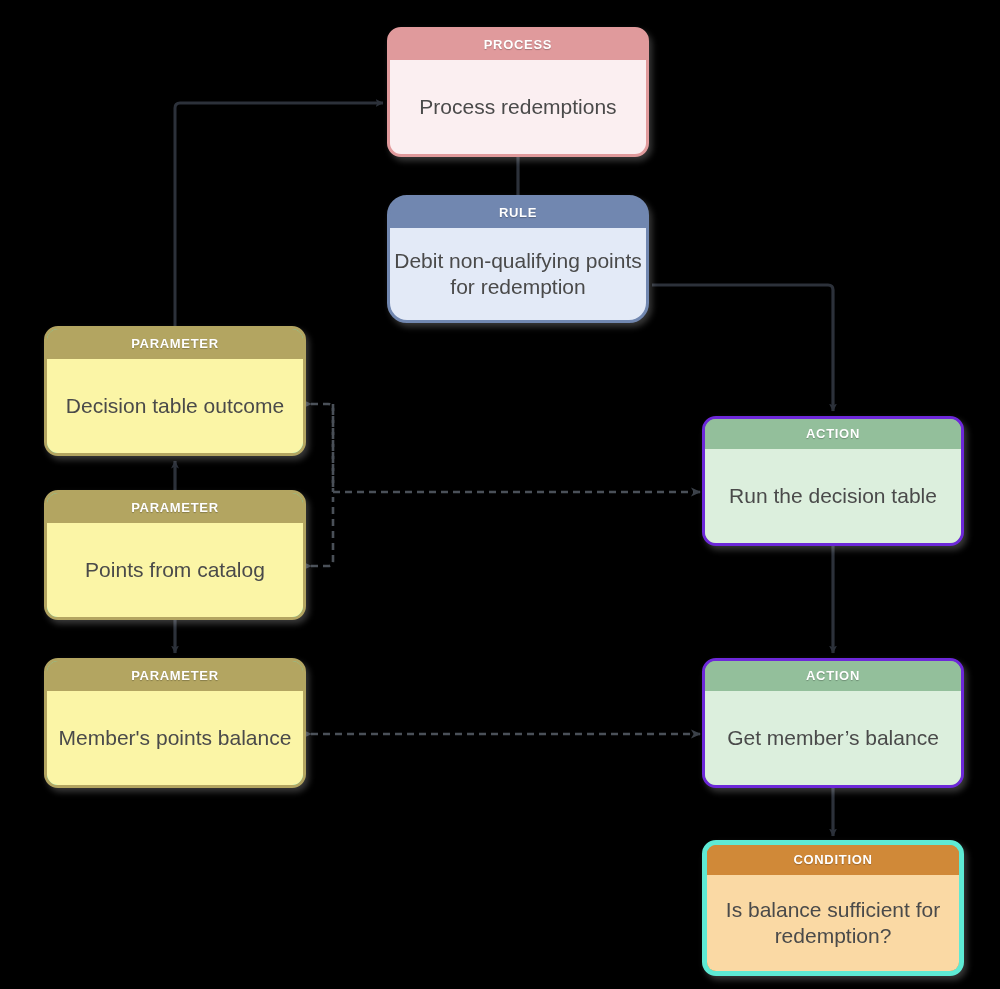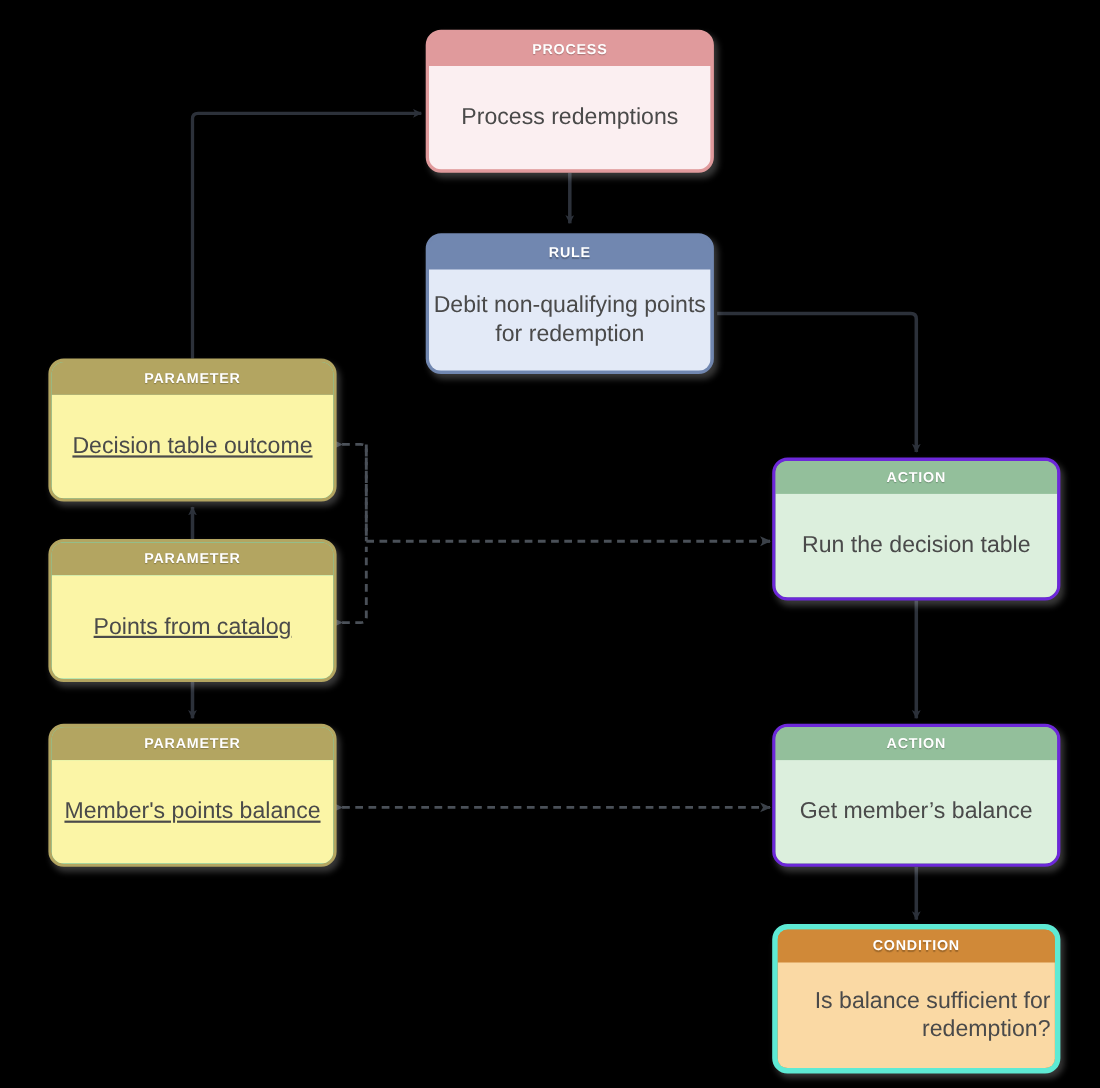--- a/index.html
+++ b/index.html
@@ -57,21 +57,21 @@
   .n-process { border: 3px solid #e09a9c; background: #e09a9c; }
   .n-process .hdr { background: #e09a9c; }
   .n-process .bodytxt { background: #fbeff1; }
   
   .n-rule { border: 3px solid #7187b0; background: #7187b0; }
   .n-rule .hdr { background: #7187b0; }
   .n-rule .bodytxt { background: #e3eaf7; }
   
   .n-param { border: 3px solid #b3a561; background: #5eead4; }
   .n-param .hdr { background: #b3a561; }
-  .n-param .bodytxt { background: #fbf5a6; text-decoration: underline; }
+  .n-param .bodytxt { background: #fbf5a6; }
   
   .n-action { border: 3px solid #6d28d9; background: #93bf9b; }
   .n-action .hdr { background: #93bf9b; }
   .n-action .bodytxt { background: #dcefdd; }
   
   .n-condition { border: 5px solid #5eead4; background: #d08938; box-shadow: 3px 4px 6px rgba(255,255,255,0.22); }
   .n-condition .hdr { background: #d08938; }
   .n-condition .bodytxt { background: #fad9a4; }
 </style>
 </head>
@@ -113,21 +113,21 @@
     <path d="M833,546 L833,653" fill="none" stroke="#2c313a" stroke-width="3.2" marker-end="url(#arrow-solid)"></path>
 
     <path d="M833,788 L833,836" fill="none" stroke="#2c313a" stroke-width="3.2" marker-end="url(#arrow-solid)"></path>
   </svg>
 
   <div class="node n-process" style="left:387px; top:27px; width:262px; height:130px;">
     <div class="hdr">PROCESS</div>
     <div class="bodytxt" style="height:calc(100% - 30px);">Process redemptions</div>
   </div>
 
-  <div class="node n-rule" style="left:387px; top:212px; width:262px; height:128px;">
+  <div class="node n-rule" style="left:387px; top:195px; width:262px; height:128px;border-radius:20px;">
     <div class="hdr">RULE</div>
     <div class="bodytxt" style="height:calc(100% - 30px);">Debit non-qualifying points for redemption</div>
   </div>
 
   <div class="node n-param" style="left:44px; top:326px; width:262px; height:130px;">
     <div class="hdr">PARAMETER</div>
     <div class="bodytxt" style="height:calc(100% - 30px);">Decision table outcome</div>
   </div>
 
   <div class="node n-param" style="left:44px; top:490px; width:262px; height:130px;">
@@ -145,16 +145,16 @@
     <div class="bodytxt" style="height:calc(100% - 30px);">Run the decision table</div>
   </div>
 
   <div class="node n-action" style="left:702px; top:658px; width:262px; height:130px;">
     <div class="hdr">ACTION</div>
     <div class="bodytxt" style="height:calc(100% - 30px);">Get member’s balance</div>
   </div>
 
   <div class="node n-condition" style="left:702px; top:840px; width:262px; height:136px;">
     <div class="hdr">CONDITION</div>
-    <div class="bodytxt" style="height:calc(100% - 30px);text-align:right;">Is balance sufficient for redemption?</div>
+    <div class="bodytxt" style="height:calc(100% - 30px);">Is balance sufficient for redemption?</div>
   </div>
 
 </div>
 
 </body></html>

